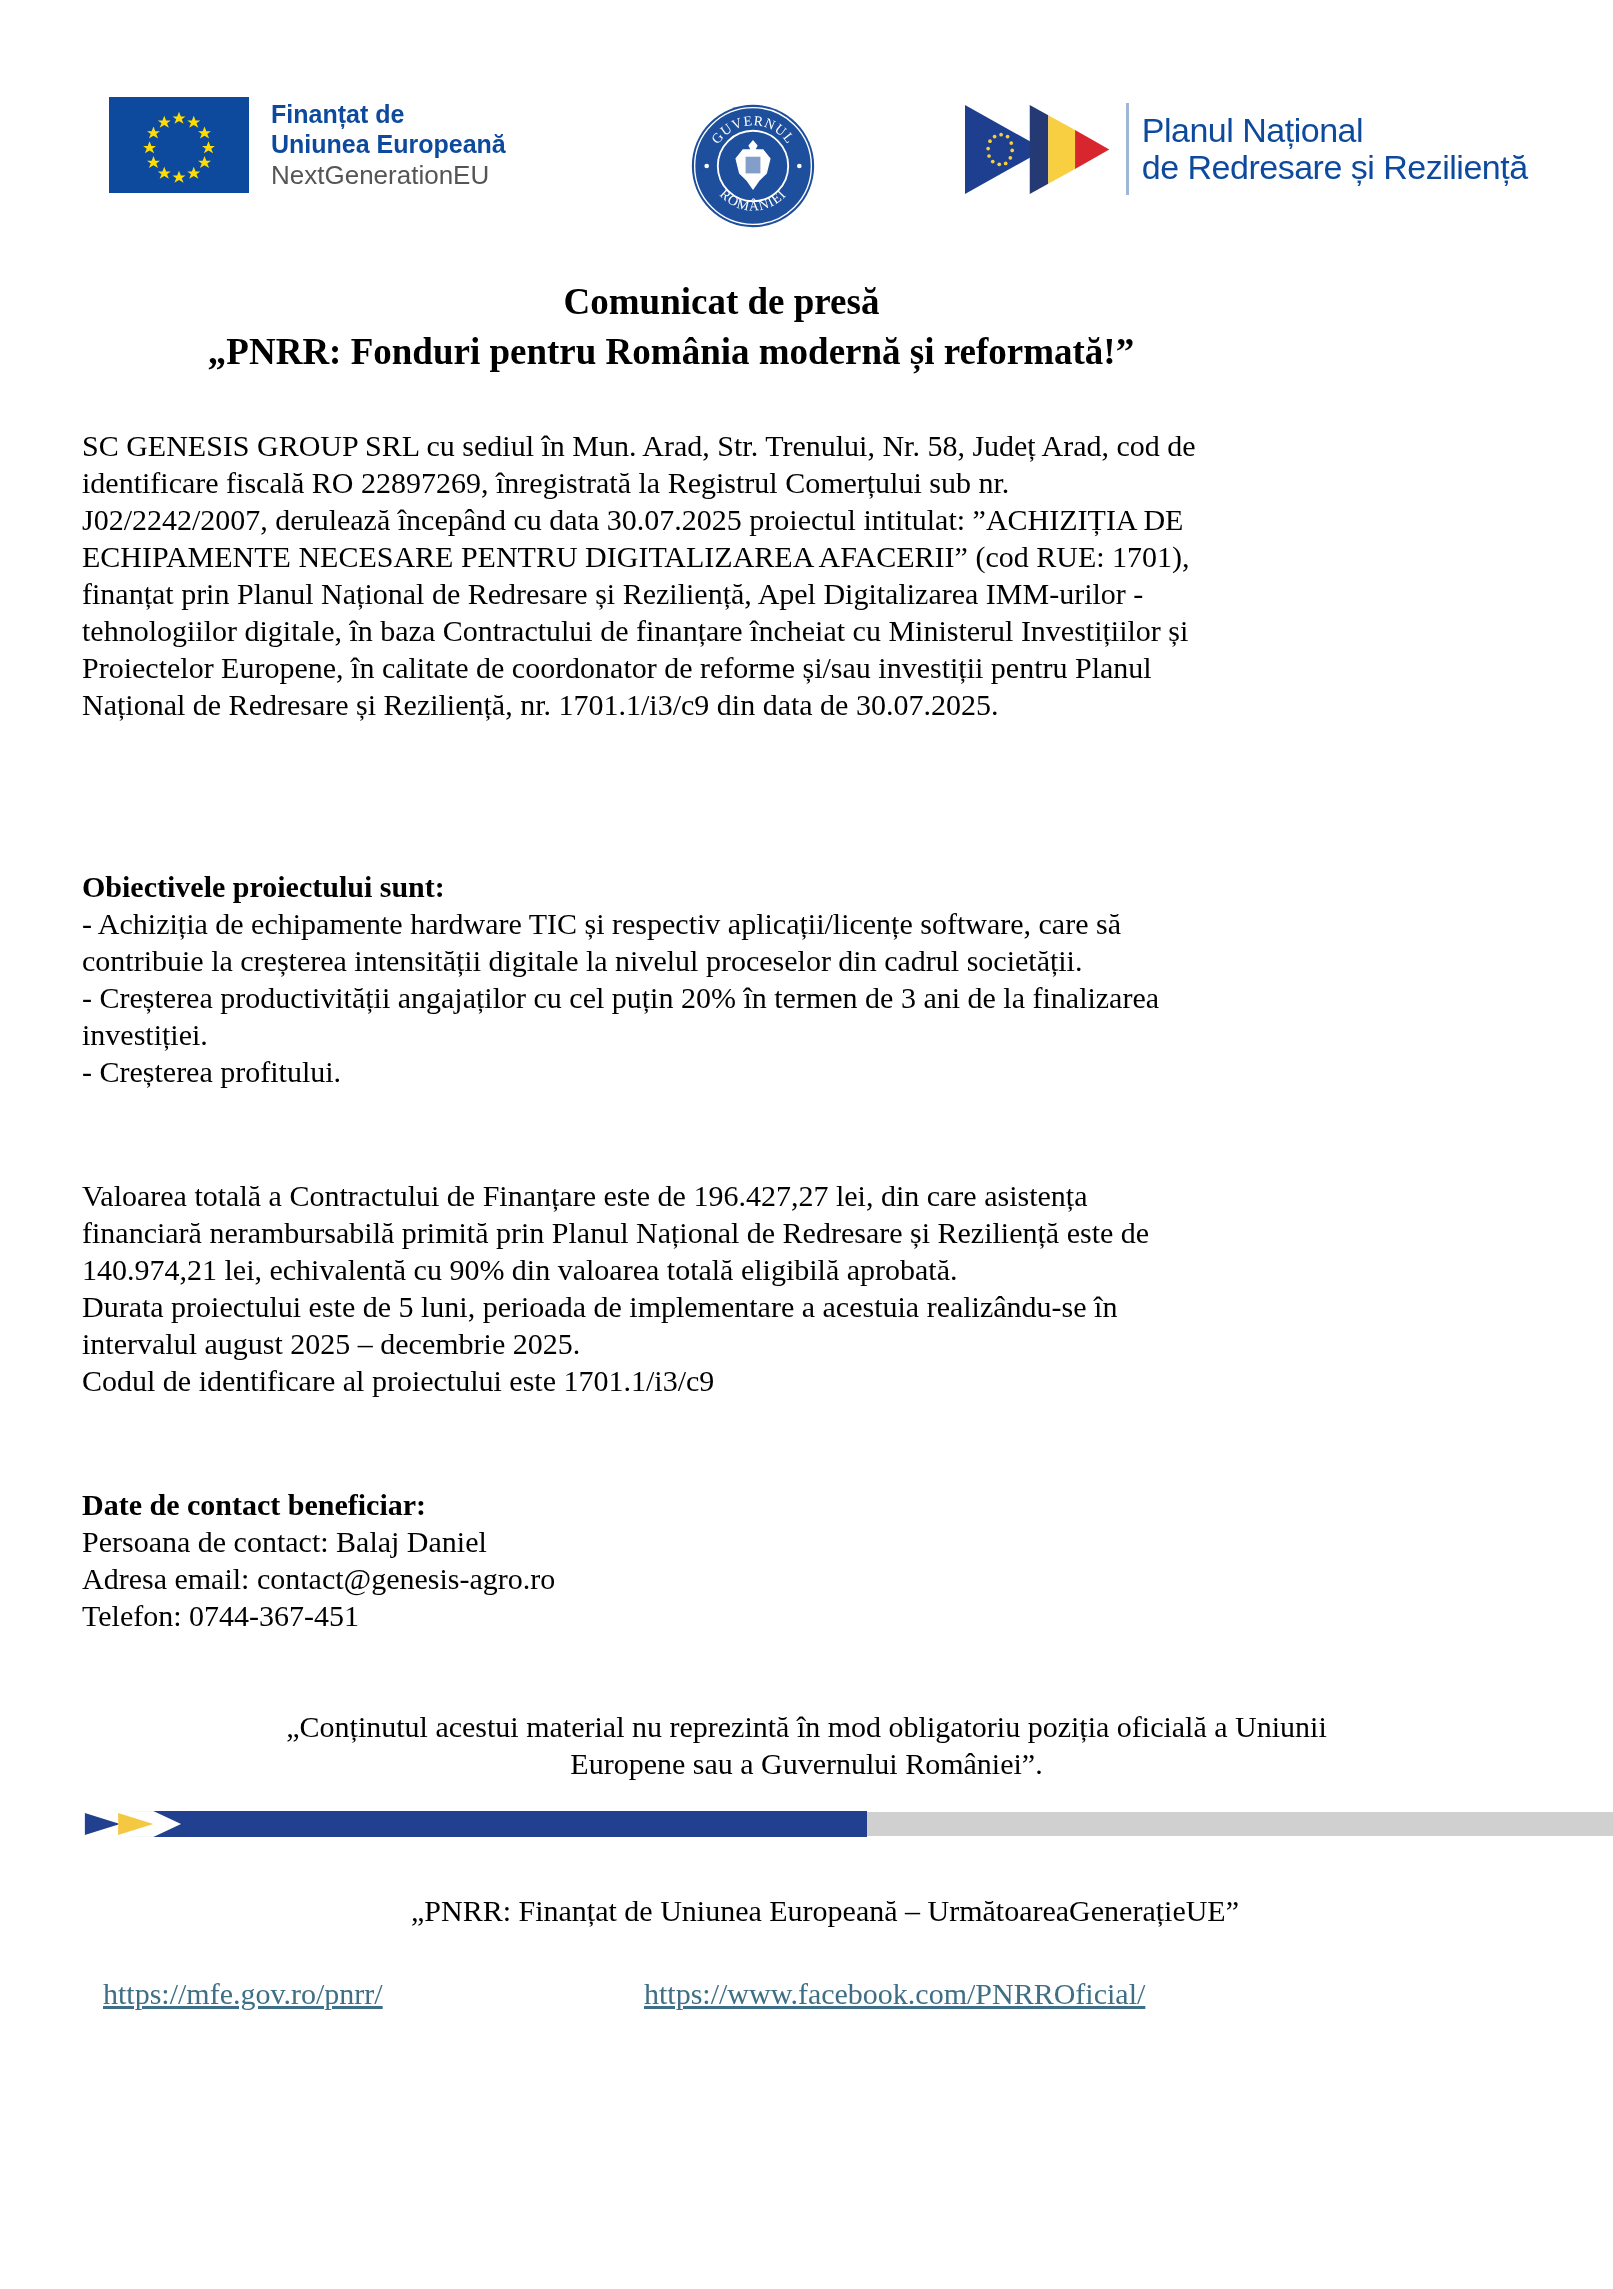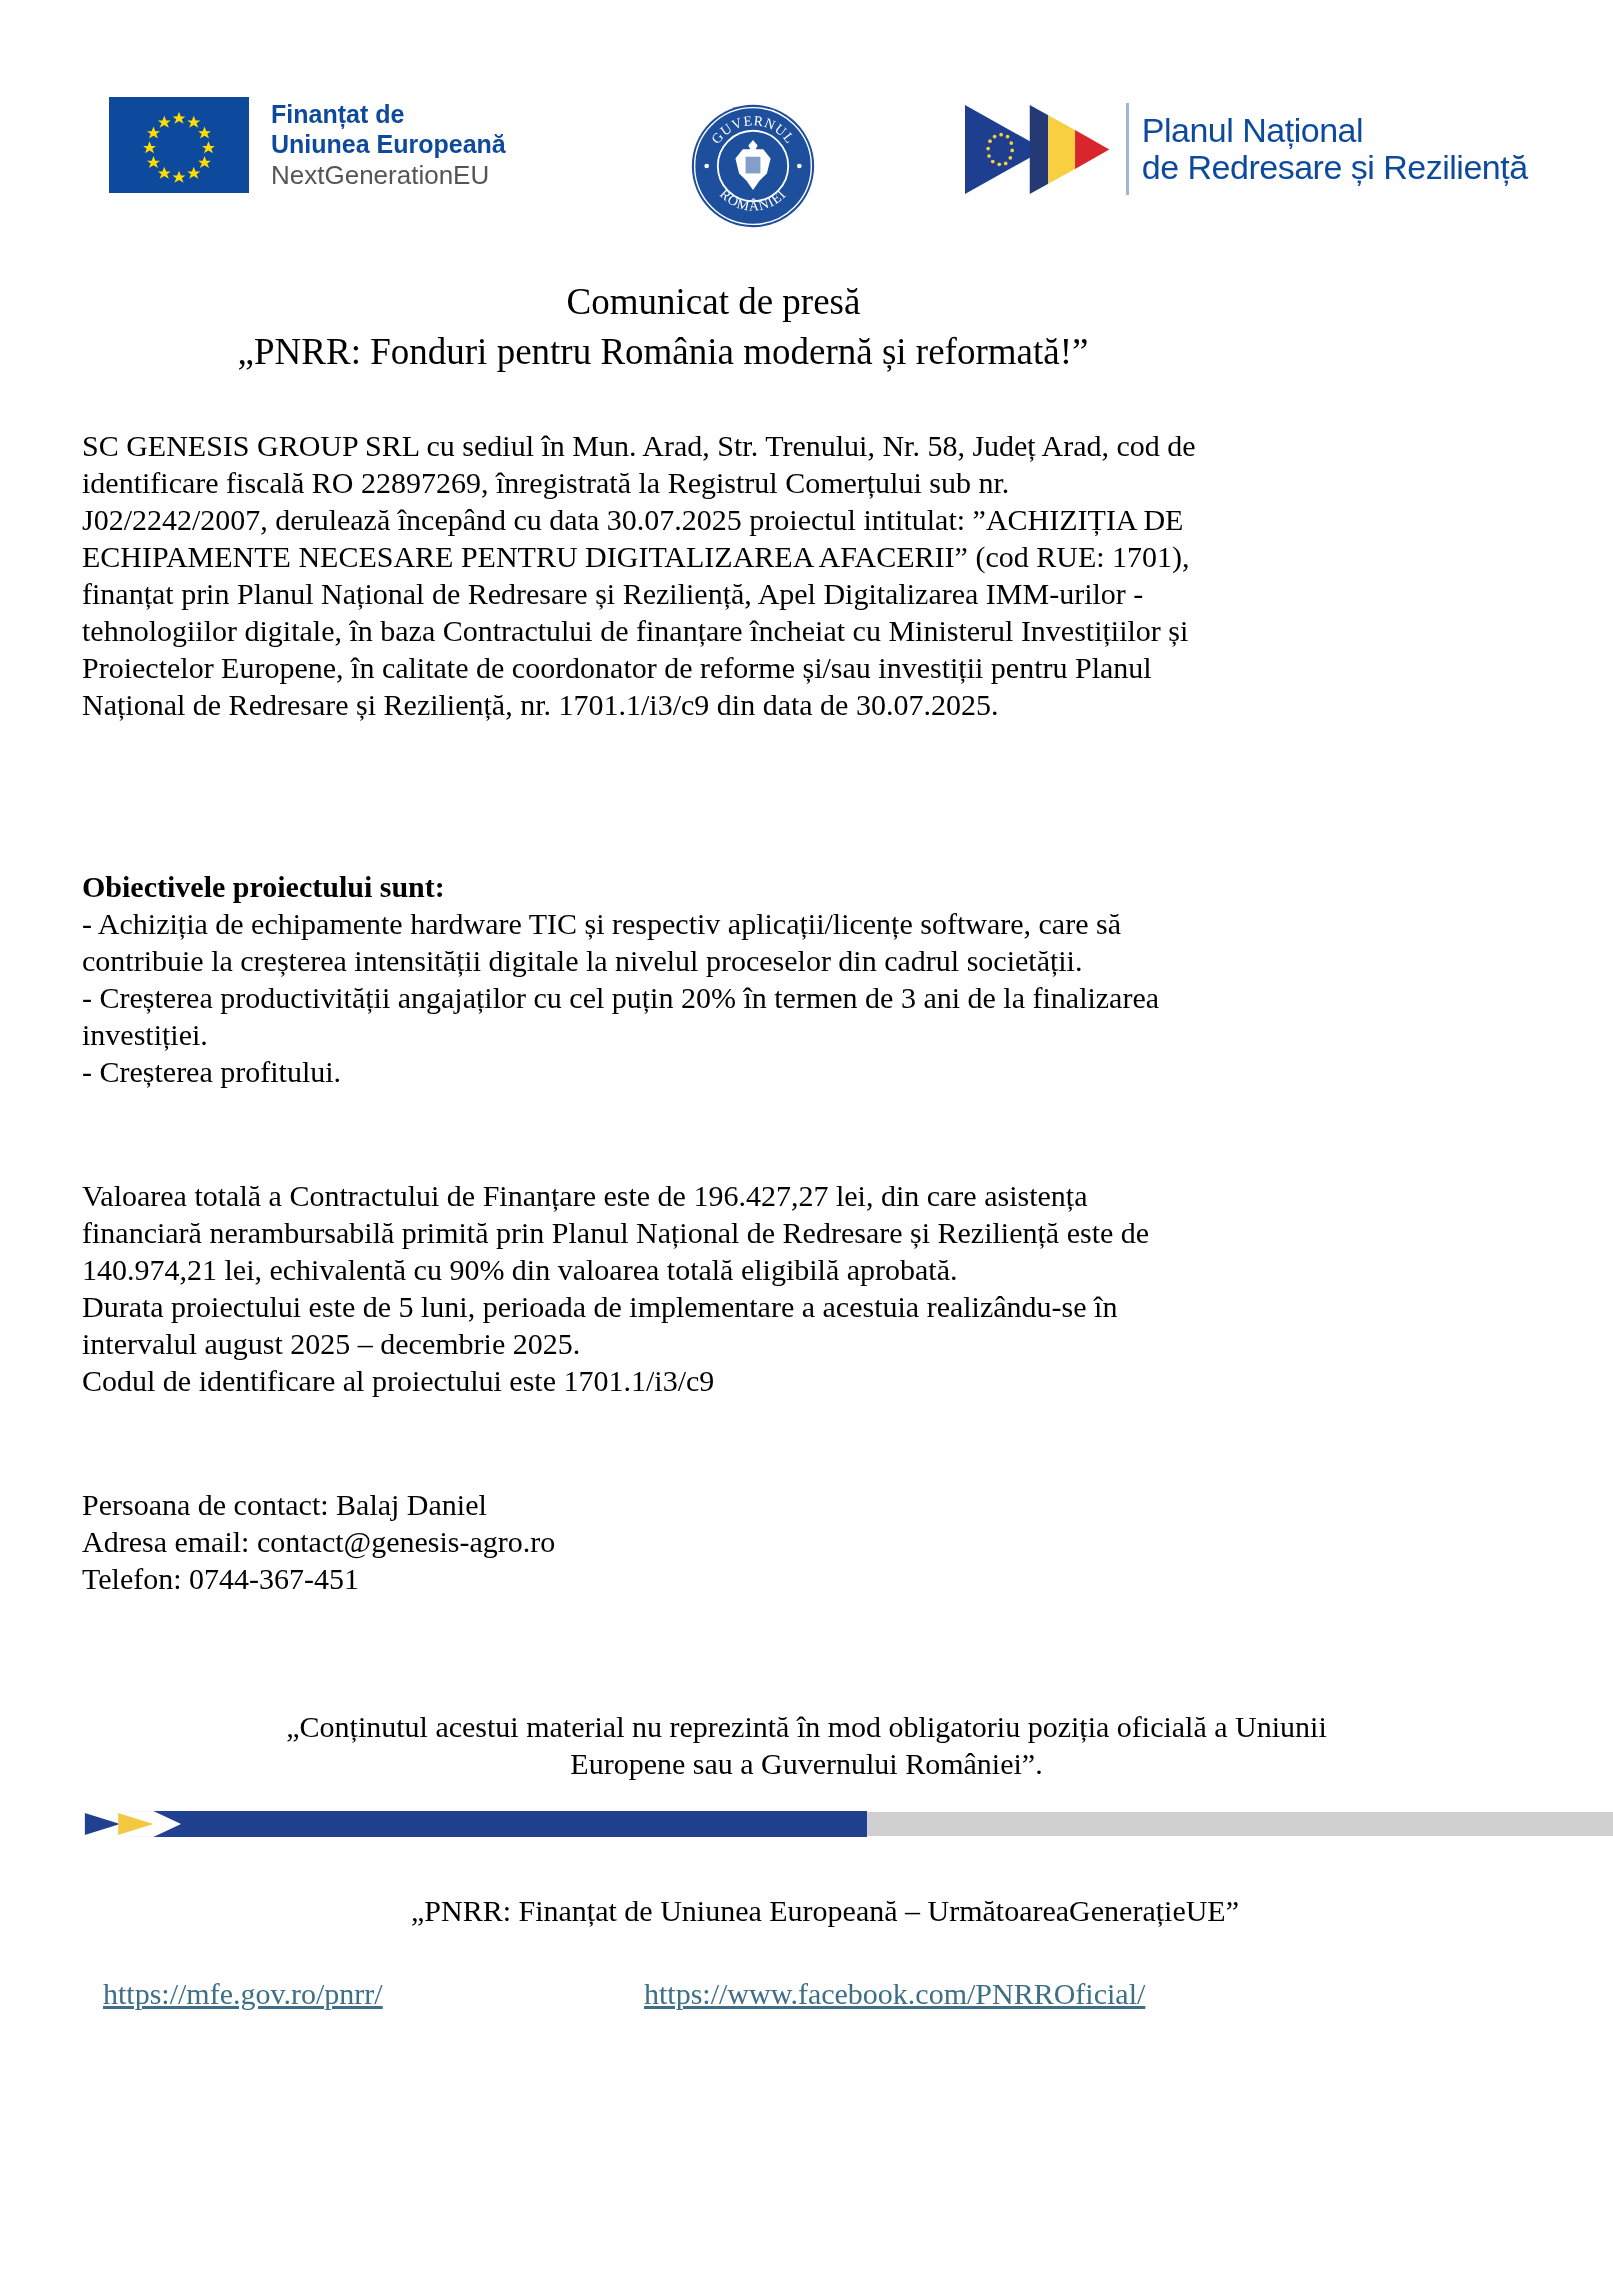--- a/index.html
+++ b/index.html
@@ -16,21 +16,21 @@
 
   .logo-gov { position: absolute; left: 690px; top: 103px; width: 126px; height: 126px; }
 
   .logo-pnrr { position: absolute; left: 965px; top: 103px; display: flex; align-items: center; }
   .pnrr-arrows { width: 148px; height: 89px; }
   .pnrr-divider { width: 2.8px; height: 92px; background: #9fb6d4; margin-left: 13px; }
   .pnrr-text { margin-left: 13px; font-family: "Liberation Sans", "DejaVu Sans", sans-serif;
                color: #0d4a9e; font-size: 34px; line-height: 37px; letter-spacing: -0.5px; }
 
   
-  .title { position: absolute; left: 8px; width: 1291px; text-align: center; font-weight: normal;
+  .title { position: absolute; left: 16px; width: 1291px; text-align: center; font-weight: bold;
            font-size: 37px; line-height: 44px; }
   .title-1 { top: 280px; padding-left: 120px; box-sizing: border-box; }
   .title-2 { top: 330px; padding-left: 19px; box-sizing: border-box; }
 
   
   .content { position: absolute; left: 82px; width: 1445px; font-size: 30px; line-height: 37px; }
   .justify { text-align: justify; text-align-last: left; }
   .p-intro { top: 427px; }
   .heading { font-weight: bold; }
   .obj-block { top: 868px; }
@@ -164,20 +164,21 @@
 <div class="content val-block">
   <span class="line justify">Valoarea totală a Contractului de Finanțare este de 196.427,27 lei, din care asistența</span>
   <span class="line justify">financiară nerambursabilă primită prin Planul Național de Redresare și Reziliență este de</span>
   <span class="line">140.974,21 lei, echivalentă cu 90% din valoarea totală eligibilă aprobată.</span>
   <span class="line justify">Durata proiectului este de 5 luni, perioada de implementare a acestuia realizându-se în</span>
   <span class="line">intervalul august 2025 – decembrie 2025.</span>
   <span class="line">Codul de identificare al proiectului este 1701.1/i3/c9</span>
 </div>
 
 <div class="content contact-block">
+  <span class="line heading">Date de contact beneficiar:</span>
   <span class="line">Persoana de contact: Balaj Daniel</span>
   <span class="line">Adresa email: contact@genesis-agro.ro</span>
   <span class="line">Telefon: 0744-367-451</span>
 </div>
 
 <div class="disclaimer">
   <span>„Conținutul acestui material nu reprezintă în mod obligatoriu poziția oficială a Uniunii</span>
   <span>Europene sau a Guvernului României”.</span>
 </div>
 

